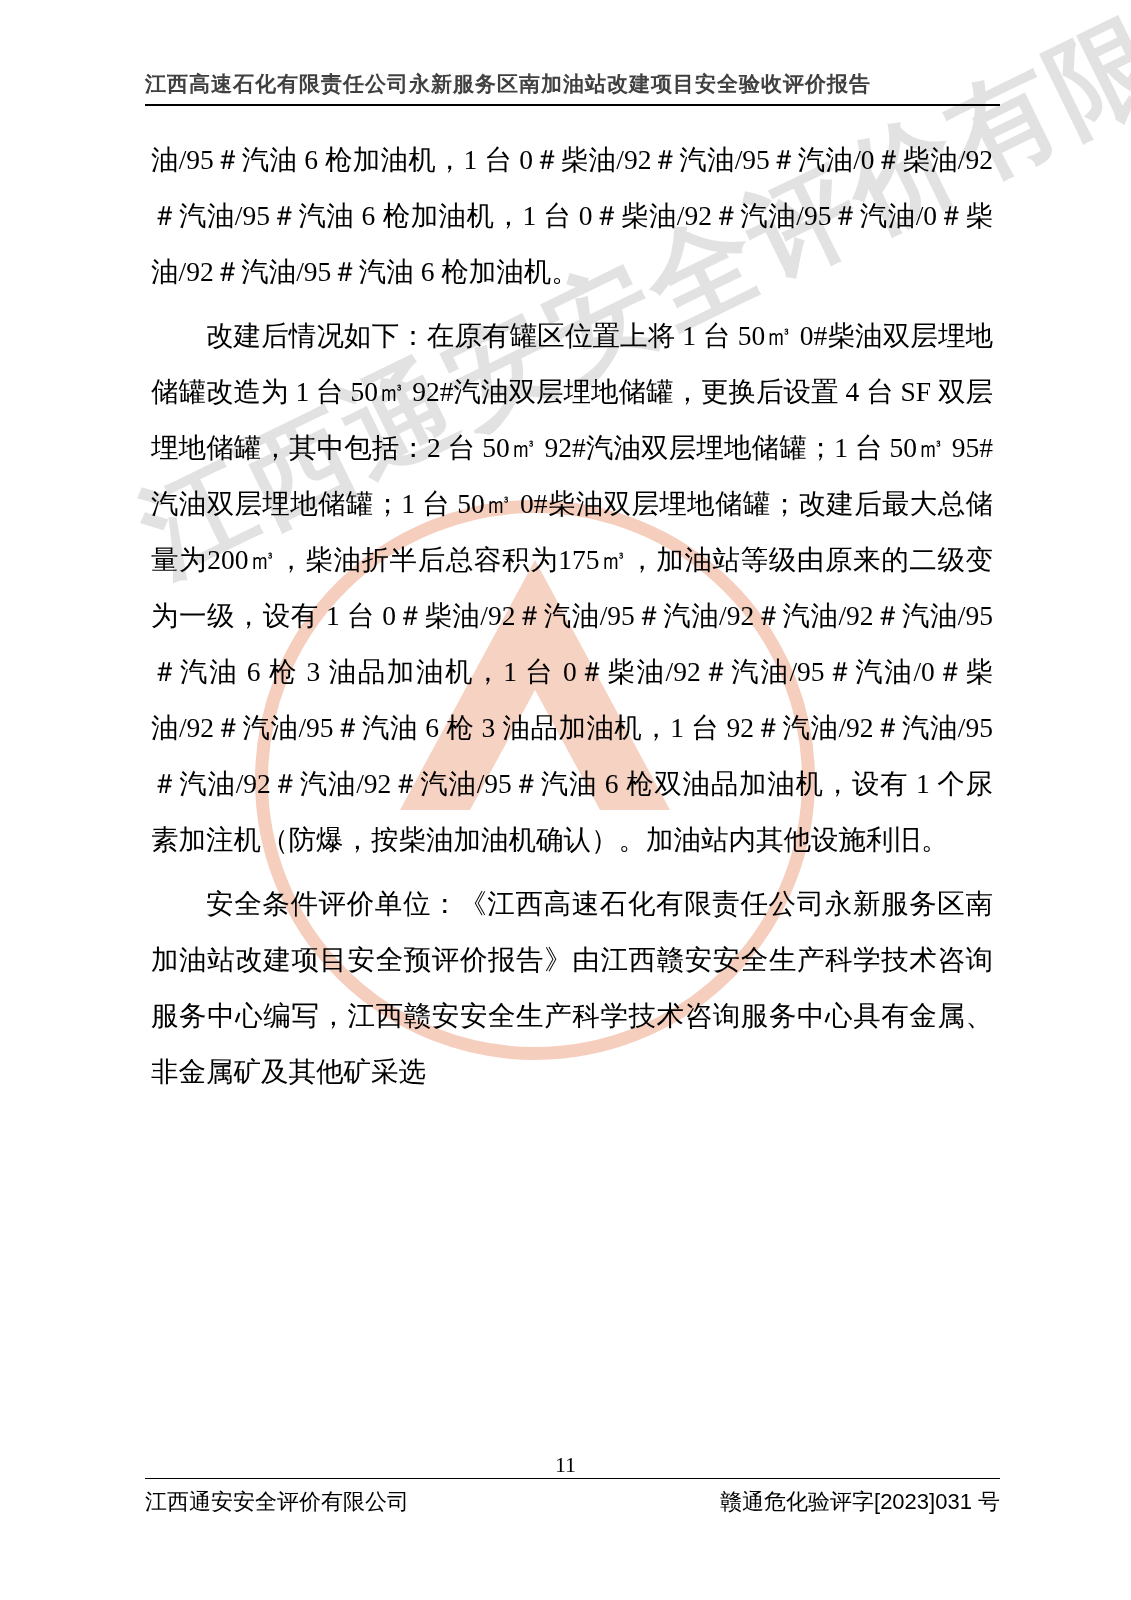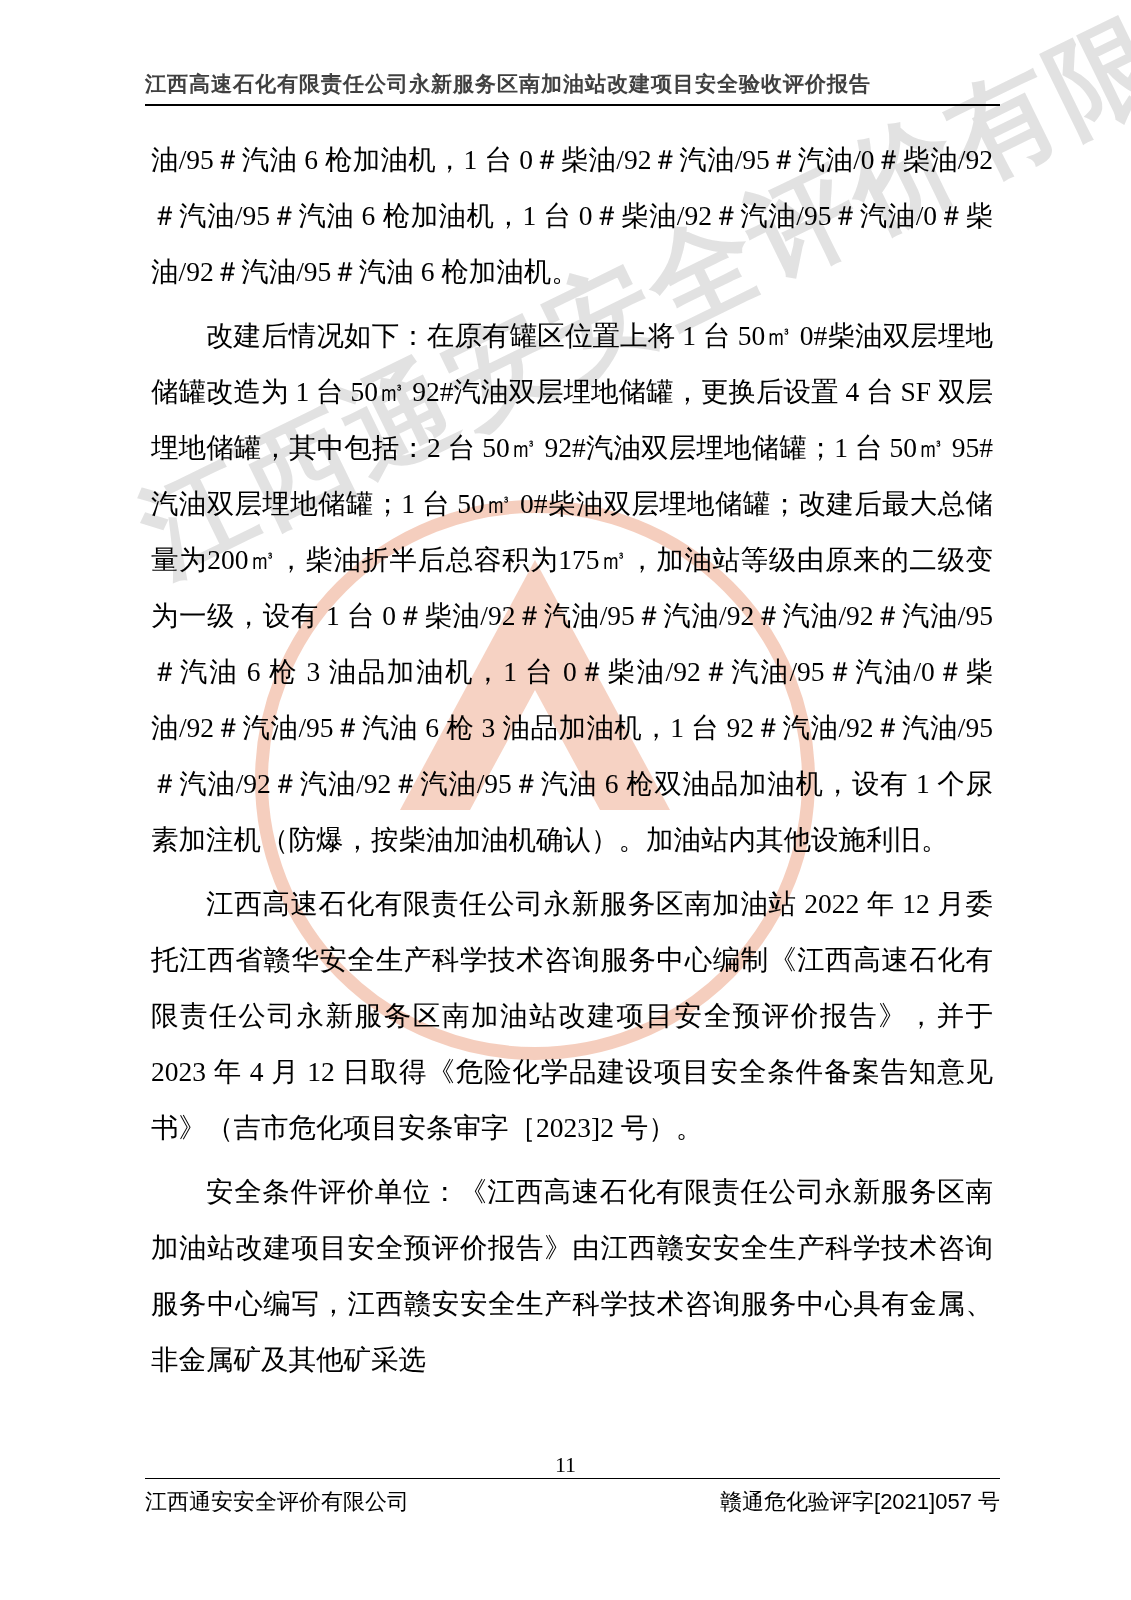--- a/index.html
+++ b/index.html
@@ -174,25 +174,24 @@
   </div>
 
   <div class="content">
 
     <div class="header">江西高速石化有限责任公司永新服务区南加油站改建项目安全验收评价报告</div>
     <div class="header-rule"></div>
 
     <div class="body-text">
       <p class="noindent">油/95＃汽油 6 枪加油机，1 台 0＃柴油/92＃汽油/95＃汽油/0＃柴油/92＃汽油/95＃汽油 6 枪加油机，1 台 0＃柴油/92＃汽油/95＃汽油/0＃柴油/92＃汽油/95＃汽油 6 枪加油机。</p>
       <p>改建后情况如下：在原有罐区位置上将 1 台 50㎥ 0#柴油双层埋地储罐改造为 1 台 50㎥ 92#汽油双层埋地储罐，更换后设置 4 台 SF 双层埋地储罐，其中包括：2 台 50㎥ 92#汽油双层埋地储罐；1 台 50㎥ 95#汽油双层埋地储罐；1 台 50㎥ 0#柴油双层埋地储罐；改建后最大总储量为200㎥，柴油折半后总容积为175㎥，加油站等级由原来的二级变为一级，设有 1 台 0＃柴油/92＃汽油/95＃汽油/92＃汽油/92＃汽油/95＃汽油 6 枪 3 油品加油机，1 台 0＃柴油/92＃汽油/95＃汽油/0＃柴油/92＃汽油/95＃汽油 6 枪 3 油品加油机，1 台 92＃汽油/92＃汽油/95＃汽油/92＃汽油/92＃汽油/95＃汽油 6 枪双油品加油机，设有 1 个尿素加注机（防爆，按柴油加油机确认）。加油站内其他设施利旧。</p>
-      <p>江西高速石化有限责任公司永新服务区南加油站 2022 年 12 月委托江西省赣华安全生产科学技术咨询服务中心编制《江西高速石化有限责任公司永新服务区南加油站改建项目安全预评价报告》，并于 2023 年 4 月 12 日取得《危险化学品建设项目安全条件备案告知意见书》（吉市危化项目安条审字［2023]2 号）。</p>
       <p>安全条件评价单位：《江西高速石化有限责任公司永新服务区南加油站改建项目安全预评价报告》由江西赣安安全生产科学技术咨询服务中心编写，江西赣安安全生产科学技术咨询服务中心具有金属、非金属矿及其他矿采选</p>
     </div>
 
     <div class="page-number">11</div>
     <div class="footer-rule"></div>
     <div class="footer">
       <span>江西通安安全评价有限公司</span>
-      <span>赣通危化验评字[2021]057 号</span>
+      <span>赣通危化验评字[2023]031 号</span>
     </div>
 
   </div>
 </div>
 
 </body></html>

